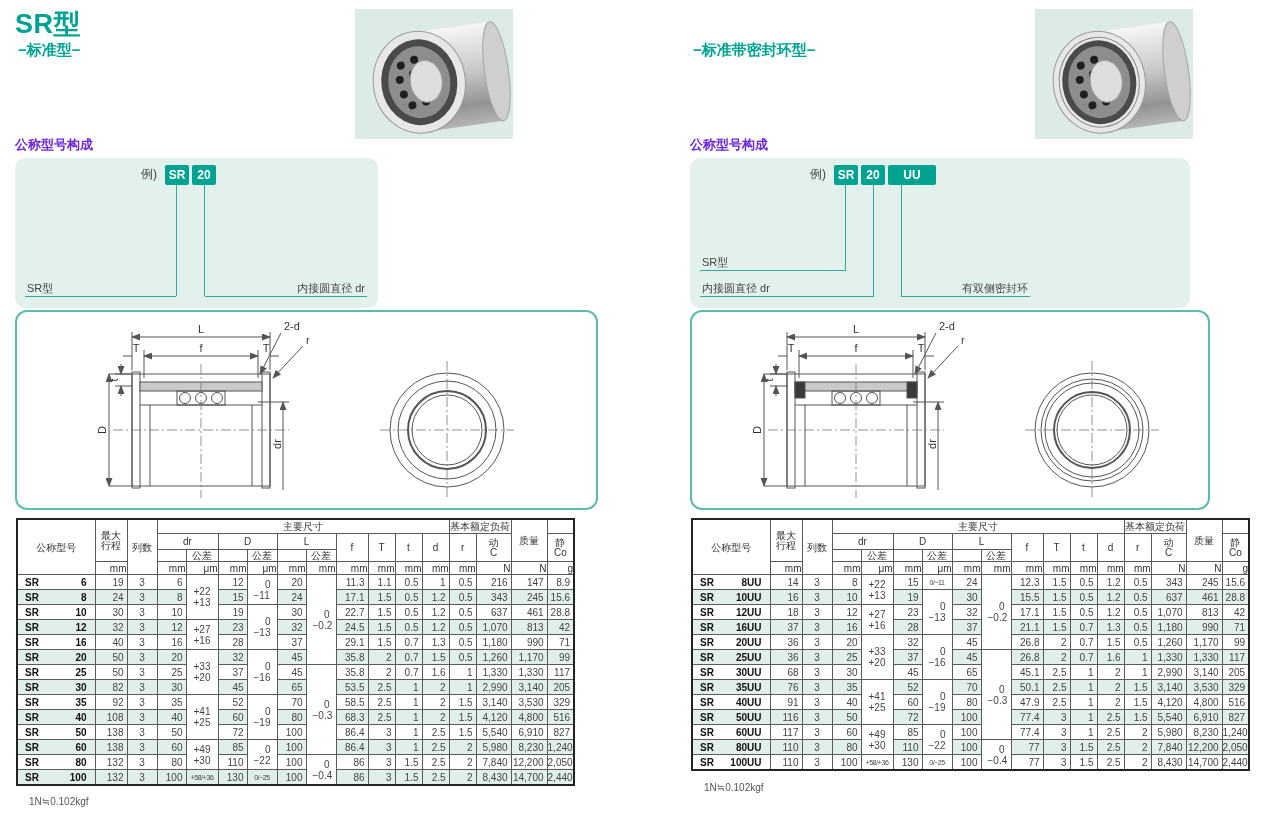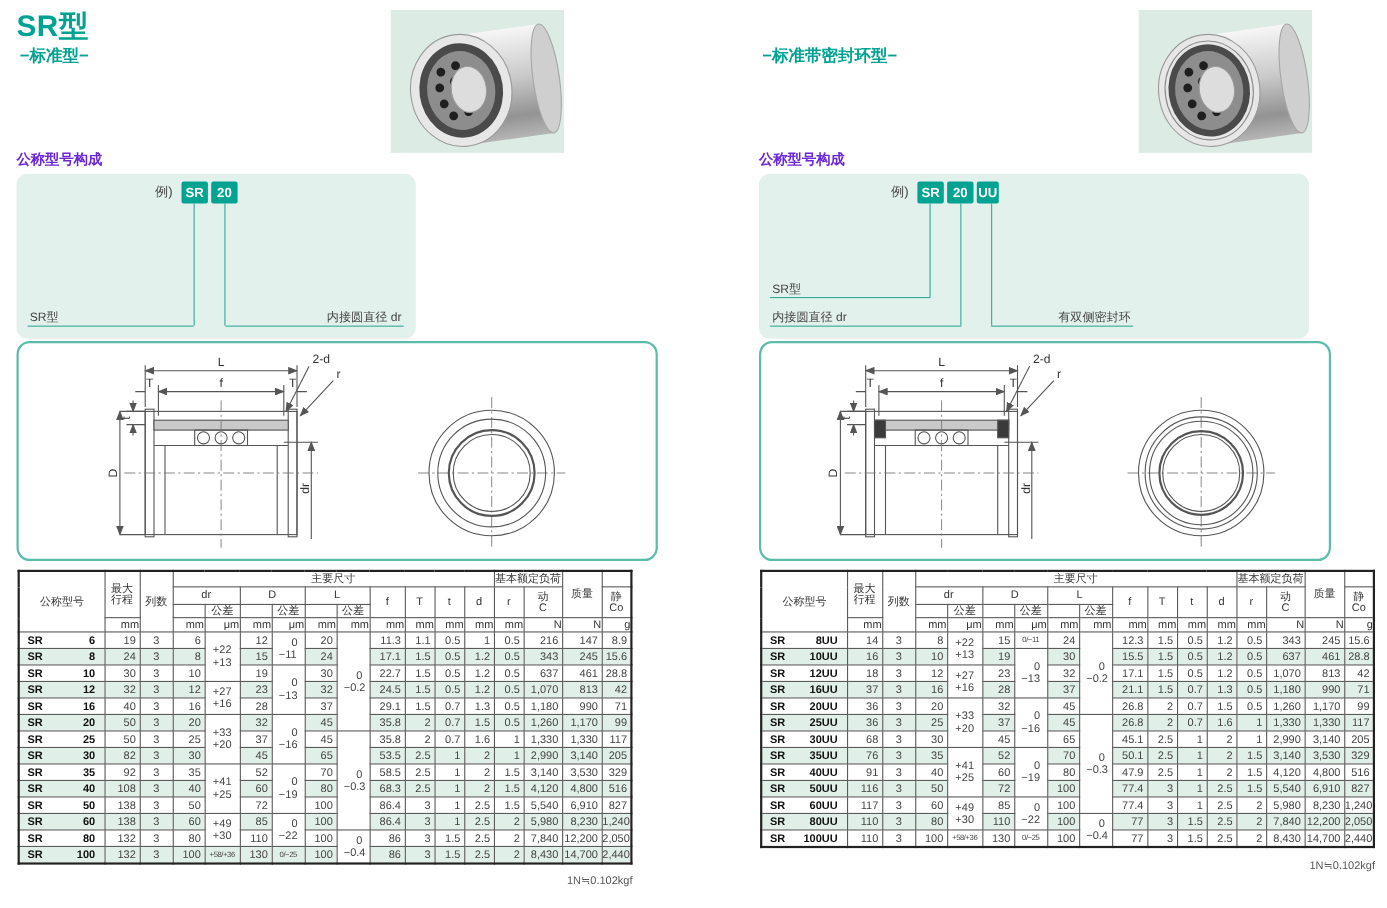--- a/index.html
+++ b/index.html
@@ -41,21 +41,21 @@
   .spec tbody td.ctr{text-align:center;padding-right:0;}
   .spec tbody tr.alt td{background:#e1efe9;}
   .spec tbody td.cmodel{padding:0;background:transparent;}
   .mwrap{display:flex;justify-content:space-between;padding:0 8px 0 7px;font-weight:bold;color:#111;}
   .spec td.tolcell{background:#fff !important;vertical-align:middle;text-align:center;padding:0;}
   .tolcell .t1,.tolcell .t2{line-height:11px;}
   .tolcell.neg .t1{text-align:right;padding-right:6px;}
   .tolcell.neg .t2{text-align:left;padding-left:6px;}
   .tolcell.plus .t1,.tolcell.plus .t2{text-align:center;}
   .spec td.tolsmall{font-size:7px;letter-spacing:-0.4px;text-align:center;padding:0;}
-  .tnote{position:absolute;left:3px;width:557px;text-align:right;font-size:10px;color:#555;}
+  .tnote{position:absolute;left:14px;width:557px;font-size:10px;color:#555;}
   #colL .tnote{top:796px;} #colR .tnote{top:782px;}
   svg text{font-family:"Liberation Sans","DejaVu Sans",sans-serif;}
 </style>
 </head>
 <body>
 
 <div class="col" id="colL">
   <div class="title">SR型</div>
   <div class="subtitle">−标准型−</div>
 
@@ -649,21 +649,21 @@
       </g>
     </svg>
   </div>
 
   <div class="seclabel">公称型号构成</div>
 
   <div class="compbox">
     <span class="ex" style="left:120px;top:8px;">例)</span>
     <span class="badge" style="left:144px;top:7px;">SR</span>
     <span class="badge" style="left:171px;top:7px;">20</span>
-    <span class="badge" style="left:198px;top:7px;width:20px;">UU</span>
+    <span class="badge" style="left:198px;top:7px;width:48px;">UU</span>
     <div class="cline vline" style="left:155px;top:27px;height:85px;"></div>
     <div class="cline hline" style="left:10px;top:112px;width:146px;"></div>
     <div class="clabel" style="left:12px;top:97px;">SR型</div>
     <div class="cline vline" style="left:183px;top:27px;height:111px;"></div>
     <div class="cline hline" style="left:10px;top:138px;width:174px;"></div>
     <div class="clabel" style="left:12px;top:123px;">内接圆直径 dr</div>
     <div class="cline vline" style="left:211px;top:27px;height:111px;"></div>
     <div class="cline hline" style="left:211px;top:138px;width:129px;"></div>
     <div class="clabel" style="left:210px;top:123px;width:128px;text-align:right;">有双侧密封环</div>
   </div>

